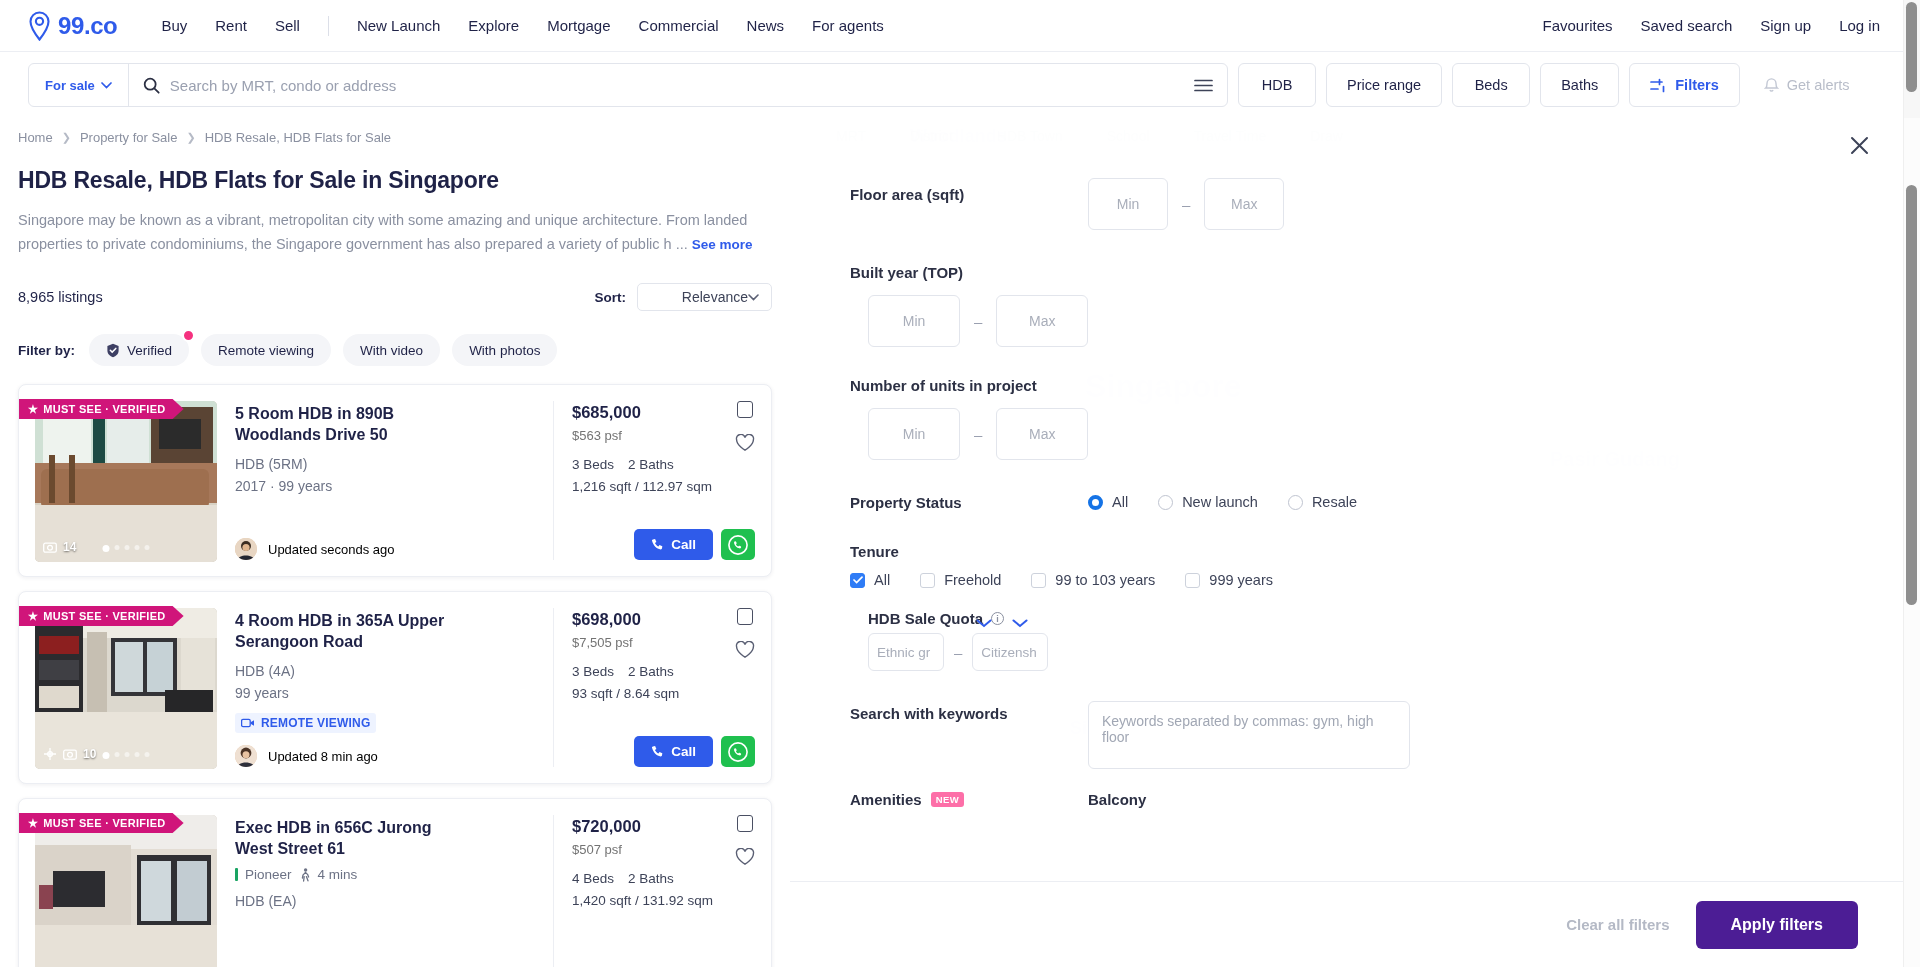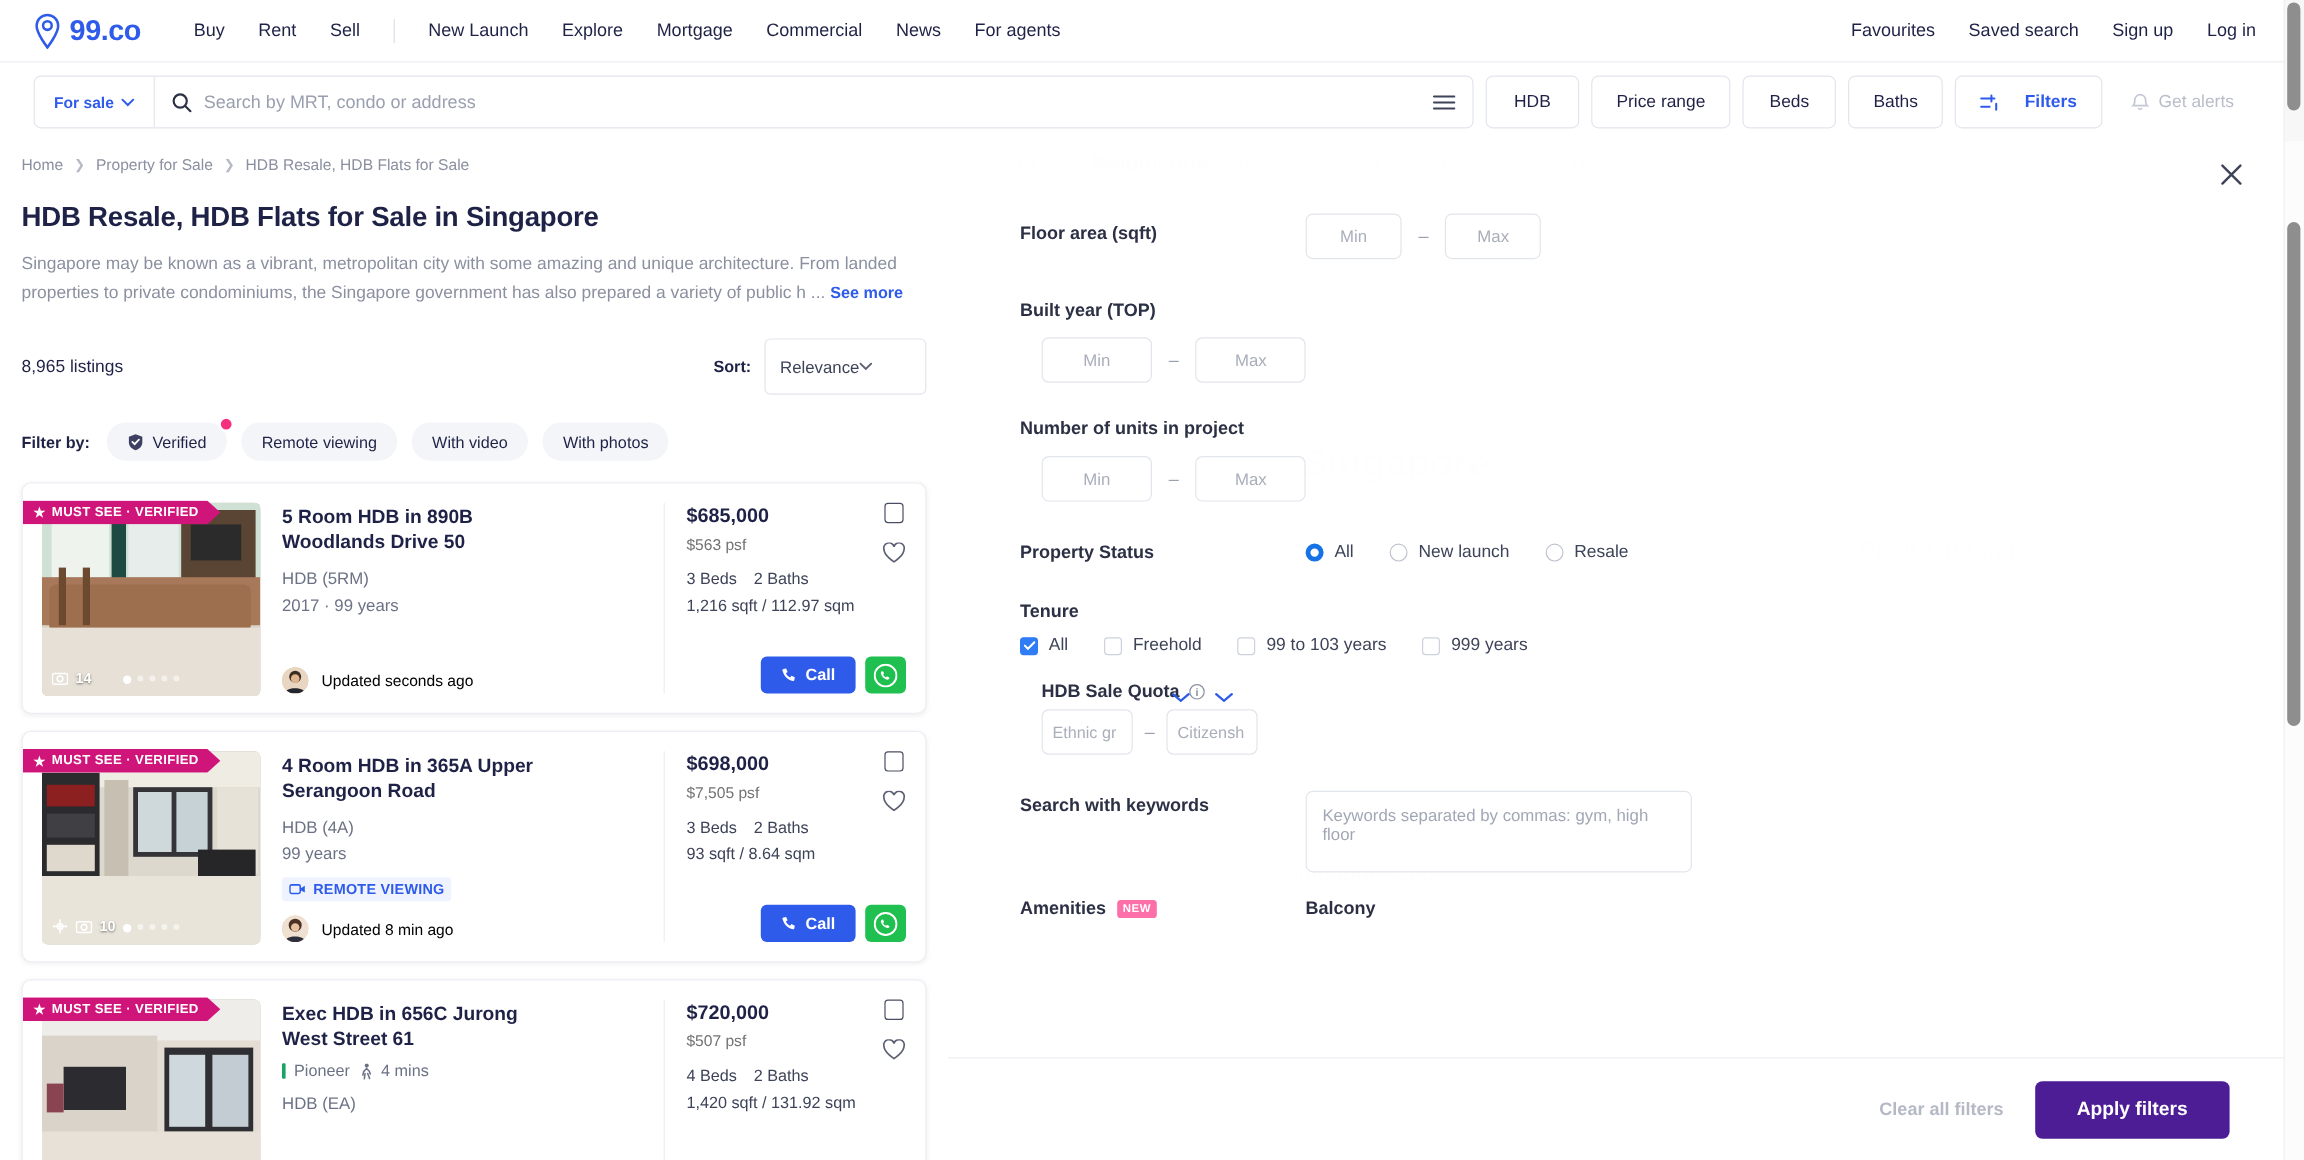--- a/index.html
+++ b/index.html
@@ -47,21 +47,21 @@
     border:none; outline:none; font-family:inherit; font-size:15px; color:#ec4899;
     flex:1; height:100%; background:transparent;
   }
   .search-input::placeholder { color:#9aa0b0; }
   .hamburger { padding:0 14px; cursor:pointer; display:flex; align-items:center; }
   .pillbtn {
     height:44px; min-width:78px; padding:0 20px; border:1px solid #e2e5ec; border-radius:6px;
     background:#fff; font-family:inherit; font-size:14.5px; color:#1f2247; cursor:pointer;
     display:flex; align-items:center; justify-content:center; white-space:nowrap;
   }
-  .pillbtn.filters { color:#2f5bea; font-weight:600; gap:20px; }
+  .pillbtn.filters { color:#2f5bea; font-weight:600; gap:8px; }
   .getalerts {
     display:flex; align-items:center; gap:8px; padding:0 14px; color:#b8bdc9;
     font-size:14.5px; cursor:pointer; white-space:nowrap;
   }
 
   
   .left-col {
     position:absolute; left:0; top:118px; width:790px; bottom:0;
     background:#fff; overflow:hidden; padding:0 18px;
   }
@@ -69,22 +69,22 @@
   .breadcrumb .crumb { cursor:pointer; }
   .breadcrumb .chev { color:#b5bac6; font-size:11px; }
   .page-title { font-size:23px; font-weight:700; color:#1f2247; margin:16px 0 14px 0; letter-spacing:-.2px;}
   .desc { font-size:14.5px; line-height:24px; color:#8a90a0; max-width:772px; }
   .desc .seemore { color:#2f5bea; font-weight:600; font-size:13.5px; cursor:pointer; margin-left:4px; }
   .count-row { display:flex; align-items:center; margin-top:26px; }
   .listing-count { font-size:14.5px; color:#1f2247; }
   .sort-wrap { margin-left:auto; display:flex; align-items:center; gap:11px; }
   .sort-label { font-size:13.5px; font-weight:700; color:#1f2247; }
   .sort-select {
-    width:135px; height:47px; border:1px solid #e2e5ec; border-radius:5px; background:#fff;
-    display:flex; align-items:center; justify-content:flex-start; padding:0 12px;
+    width:135px; height:28px; border:1px solid #e2e5ec; border-radius:5px; background:#fff;
+    display:flex; align-items:center; justify-content:flex-end; padding:0 12px;
     font-size:14px; color:#3d4358; cursor:pointer;
   }
   .filterby-row { display:flex; align-items:center; gap:12px; margin-top:23px; }
   .filterby-label { font-size:13.5px; font-weight:700; color:#1f2247; margin-right:2px; }
   .chip {
     height:32px; padding:0 17px; border-radius:16px; background:#f4f5f8; display:flex;
     align-items:center; gap:7px; font-size:13.5px; color:#1f2247; cursor:pointer; position:relative;
   }
   .chip .dot {
     position:absolute; right:-6px; top:-5px; width:13px; height:13px; border-radius:50%;
@@ -169,21 +169,21 @@
     position:absolute; right:44px; top:10px; width:34px; height:34px; border-radius:50%;
     display:flex; align-items:center; justify-content:center; cursor:pointer; z-index:12;
     color:#3d4358;
   }
   .filter-body { position:absolute; left:0; right:14px; top:40px; bottom:86px; overflow:hidden; }
   .frow { display:flex; align-items:flex-start; padding:0 0 0 60px; }
   .flabel { width:238px; flex:0 0 238px; font-size:15px; font-weight:700; color:#2c3044; padding-top:8px; }
   .fctl { flex:1; display:flex; align-items:center; }
   .minmax { display:flex; align-items:center; gap:14px; }
   .mm-input {
-    width:92px; height:38px; border:1px solid #e2e5ec; border-radius:6px; background:#fff;
+    width:92px; height:52px; border:1px solid #e2e5ec; border-radius:6px; background:#fff;
     font-family:inherit; font-size:14px; color:#1f2247; text-align:center; outline:none;
   }
   .mm-input::placeholder { color:#a9aeba; }
   .mm-dash { color:#9aa0b0; font-size:15px; }
   .sect { margin-bottom:6px; }
   .stack-label { font-size:15px; font-weight:700; color:#2c3044; padding-left:60px; margin-bottom:14px; }
   .stack-ctl { padding-left:78px; }
   .radio-row, .check-row { display:flex; align-items:center; gap:0; }
   .opt { display:flex; align-items:center; gap:9px; margin-right:30px; cursor:pointer; font-size:14.5px; color:#3d4358; }
   .radio { width:15px; height:15px; border-radius:50%; border:1.6px solid #bfc4d0; display:block; position:relative; }

